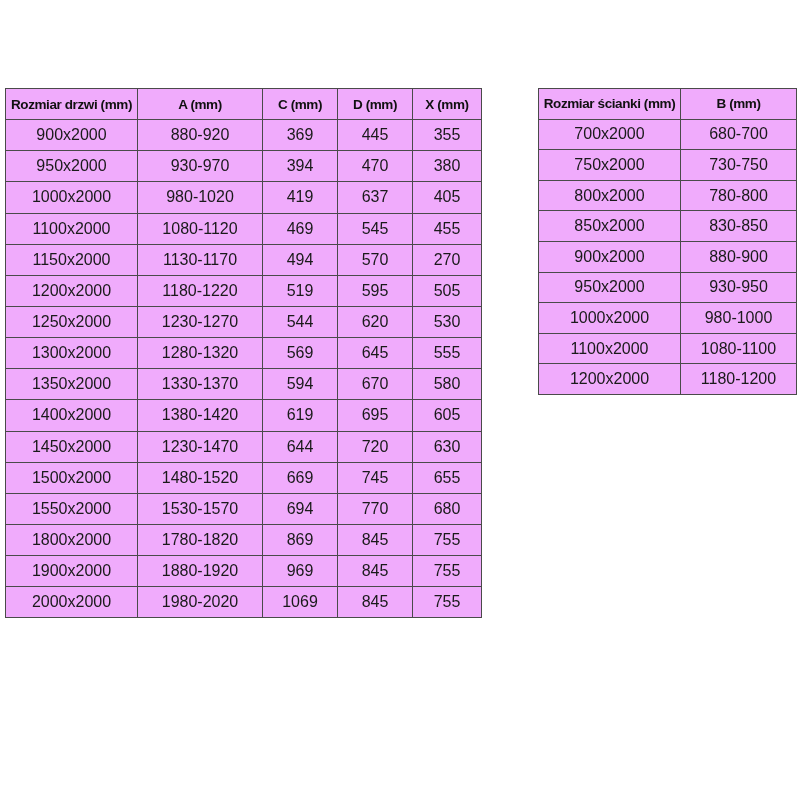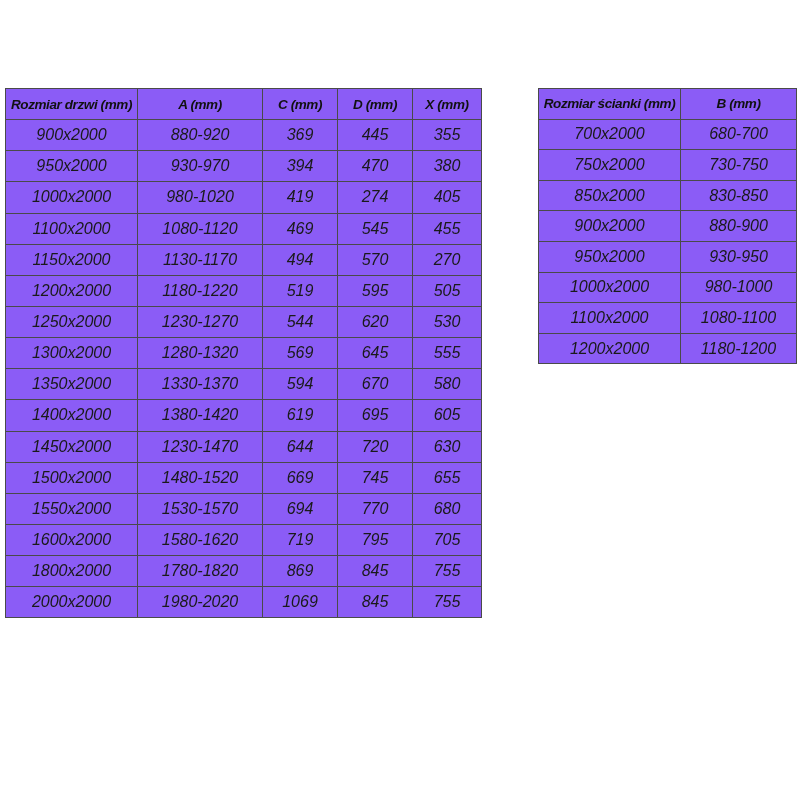--- a/index.html
+++ b/index.html
@@ -13,22 +13,21 @@
     height: 800px;
     background: #ffffff;
     font-family: "Liberation Sans", sans-serif;
     color: #1a1a1a;
     overflow: hidden;
   }
   table.tbl {
     position: absolute;
     border-collapse: collapse;
     table-layout: fixed;
-    background: #8b5cf6;
-    font-style: italic;
+    background: #f0abfc;
   }
   table.tbl th, table.tbl td {
     border: 1px solid #4a4a4a;
     text-align: center;
     vertical-align: middle;
     padding: 0 2px;
     white-space: nowrap;
     overflow: visible;
   }
   table.tbl th {
@@ -96,21 +95,21 @@
           <td>950x2000</td>
           <td>930-970</td>
           <td>394</td>
           <td>470</td>
           <td>380</td>
         </tr>
         <tr>
           <td>1000x2000</td>
           <td>980-1020</td>
           <td>419</td>
-          <td>274</td>
+          <td>637</td>
           <td>405</td>
         </tr>
         <tr>
           <td>1100x2000</td>
           <td>1080-1120</td>
           <td>469</td>
           <td>545</td>
           <td>455</td>
         </tr>
         <tr>
@@ -170,30 +169,30 @@
           <td>655</td>
         </tr>
         <tr>
           <td>1550x2000</td>
           <td>1530-1570</td>
           <td>694</td>
           <td>770</td>
           <td>680</td>
         </tr>
         <tr>
-          <td>1600x2000</td>
-          <td>1580-1620</td>
-          <td>719</td>
-          <td>795</td>
-          <td>705</td>
-        </tr>
-        <tr>
           <td>1800x2000</td>
           <td>1780-1820</td>
           <td>869</td>
+          <td>845</td>
+          <td>755</td>
+        </tr>
+        <tr>
+          <td>1900x2000</td>
+          <td>1880-1920</td>
+          <td>969</td>
           <td>845</td>
           <td>755</td>
         </tr>
         <tr>
           <td>2000x2000</td>
           <td>1980-2020</td>
           <td>1069</td>
           <td>845</td>
           <td>755</td>
         </tr>
@@ -214,20 +213,24 @@
     <tbody>
         <tr>
           <td>700x2000</td>
           <td>680-700</td>
         </tr>
         <tr>
           <td>750x2000</td>
           <td>730-750</td>
         </tr>
         <tr>
+          <td>800x2000</td>
+          <td>780-800</td>
+        </tr>
+        <tr>
           <td>850x2000</td>
           <td>830-850</td>
         </tr>
         <tr>
           <td>900x2000</td>
           <td>880-900</td>
         </tr>
         <tr>
           <td>950x2000</td>
           <td>930-950</td>

